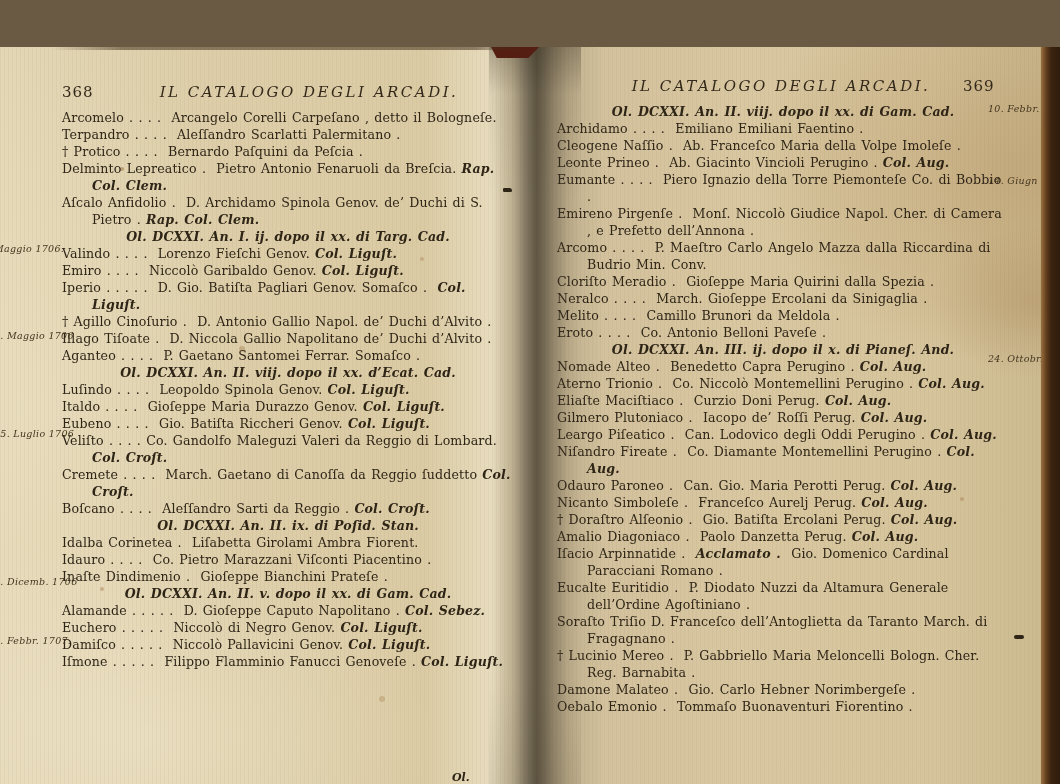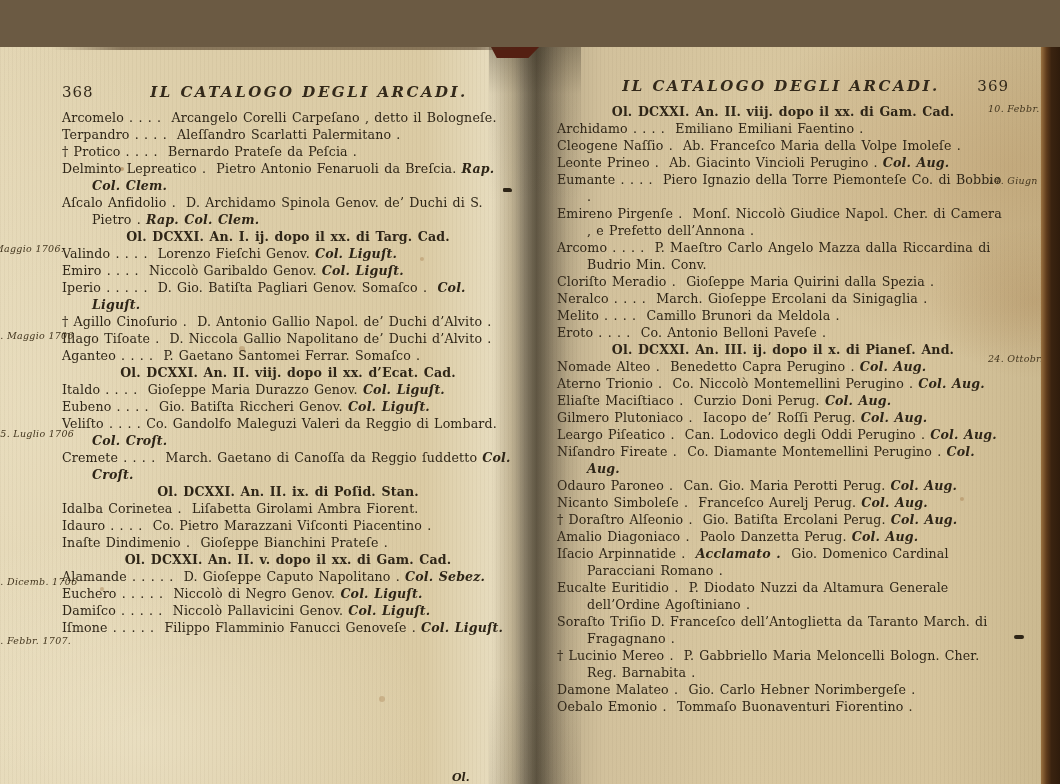--- a/index.html
+++ b/index.html
@@ -16,28 +16,28 @@
         #cdbf9e 48.2%, #9b9078 49.6%, #7b7159 50.6%, #9a8d72 51.8%,
         #c0b08e 53.5%, #d2c19c 57%, #d8c7a0 70%, #d6c49c 88%, #cdbb92 97%, #c9b78e 100%);
     font-family:"DejaVu Serif","Liberation Serif",serif;
     color:#2e2517;
     margin-top:47px;
   }
   .page { position:absolute; }
   .page-left  { left:62px;  top:36px; width:452px; }
   .page-right { left:557px; top:30px; width:452px; }
   .pg-header { display:flex; align-items:baseline; height:26px; }
-  .running-title { flex:1; text-align:center; font-style:italic; font-weight:700;
+  .running-title { flex:1; text-align:center; font-style:italic; font-weight:400;
     font-size:15px; letter-spacing:2.5px; color:#33291a; }
   .page-number { font-size:15px; letter-spacing:1px; color:#33291a; }
   .page-number.pn-left  { width:42px; text-align:left; }
-  .page-number.pn-right { width:46px; text-align:right; }
+  .page-number.pn-right { width:46px; }
   .entries { font-size:12.6px; line-height:17px; letter-spacing:0.15px; word-spacing:1px; }
   .entry { padding-left:30px; text-indent:-30px; white-space:pre-wrap; }
-  .heading { text-align:center; font-weight:600; white-space:pre-wrap; }
+  .heading { text-align:center; font-style:italic; font-weight:600; white-space:pre-wrap; }
   .it { font-style:italic; font-weight:600; }
   .catchword { position:absolute; font-size:11px; font-style:italic; font-weight:600; }
   .signature { position:absolute; font-size:13px; letter-spacing:2px; }
   .margin-note { position:absolute; font-size:9.5px; font-style:italic;
     color:#43361f; letter-spacing:0.3px; white-space:nowrap; }
   .mn-left  { left:-6px; }
   .mn-right { left:988px; }
   .gutter-shade { position:absolute; left:489px; top:0; width:92px; height:784px; pointer-events:none;
     background:
       linear-gradient(180deg, rgba(40,32,20,0.30) 0%, rgba(40,32,20,0.05) 6%, rgba(0,0,0,0) 20%, rgba(0,0,0,0) 80%, rgba(40,32,20,0.10) 100%),
@@ -64,35 +64,37 @@
   <div class="foxing" style="left:120px; top:120px;"></div>
 
   <div class="page page-left">
     <div class="pg-header">
       <span class="page-number pn-left">368</span>
       <span class="running-title">IL CATALOGO DEGLI ARCADI.</span>
     </div>
     <div class="entries" id="left-entries">
         <div class="entry"><span>Arcomelo . . . .  Arcangelo Corelli Carpeſano , detto il Bologneſe.</span></div>
         <div class="entry"><span>Terpandro . . . .  Aleſſandro Scarlatti Palermitano .</span></div>
-        <div class="entry"><span>† Protico . . . .  Bernardo Prateſe da Peſcia .</span></div>
+        <div class="entry"><span>† Protico . . . .  Bernardo Paſquini da Peſcia .</span></div>
         <div class="entry"><span>Delminto Lepreatico .  Pietro Antonio Fenaruoli da Breſcia. </span><span class="it">Rap. Col. Clem.</span></div>
         <div class="entry"><span>Aſcalo Anfidolio .  D. Archidamo Spinola Genov. de’ Duchi di S. Pietro . </span><span class="it">Rap. Col. Clem.</span></div>
         <div class="heading"><span>Ol. DCXXI. An. I. ij. dopo il xx. di Targ. Cad.</span></div>
         <div class="entry"><span>Valindo . . . .  Lorenzo Fieſchi Genov. </span><span class="it">Col. Liguſt.</span></div>
         <div class="entry"><span>Emiro . . . .  Niccolò Garibaldo Genov. </span><span class="it">Col. Liguſt.</span></div>
         <div class="entry"><span>Iperio . . . . .  D. Gio. Batiſta Pagliari Genov. Somaſco .  </span><span class="it">Col. Liguſt.</span></div>
         <div class="entry"><span>† Agillo Cinoſurio .  D. Antonio Gallio Napol. de’ Duchi d’Alvito .</span></div>
         <div class="entry"><span>Illago Tiſoate .  D. Niccola Gallio Napolitano de’ Duchi d’Alvito .</span></div>
         <div class="entry"><span>Aganteo . . . .  P. Gaetano Santomei Ferrar. Somaſco .</span></div>
         <div class="heading"><span>Ol. DCXXI. An. II. viij. dopo il xx. d’Ecat. Cad.</span></div>
+        <div class="entry"><span>Luſindo . . . .  Leopoldo Spinola Genov. </span><span class="it">Col. Liguſt.</span></div>
         <div class="entry"><span>Italdo . . . .  Gioſeppe Maria Durazzo Genov. </span><span class="it">Col. Liguſt.</span></div>
         <div class="entry"><span>Eubeno . . . .  Gio. Batiſta Riccheri Genov. </span><span class="it">Col. Liguſt.</span></div>
         <div class="entry"><span>Veliſto . . . . Co. Gandolfo Maleguzi Valeri da Reggio di Lombard. </span><span class="it">Col. Croſt.</span></div>
         <div class="entry"><span>Cremete . . . .  March. Gaetano di Canoſſa da Reggio ſuddetto </span><span class="it">Col. Croſt.</span></div>
+        <div class="entry"><span>Boſcano . . . .  Aleſſandro Sarti da Reggio . </span><span class="it">Col. Croſt.</span></div>
         <div class="heading"><span>Ol. DCXXI. An. II. ix. di Poſid. Stan.</span></div>
         <div class="entry"><span>Idalba Corinetea .  Liſabetta Girolami Ambra Fiorent.</span></div>
         <div class="entry"><span>Idauro . . . .  Co. Pietro Marazzani Viſconti Piacentino .</span></div>
         <div class="entry"><span>Inaſte Dindimenio .  Gioſeppe Bianchini Prateſe .</span></div>
         <div class="heading"><span>Ol. DCXXI. An. II. v. dopo il xx. di Gam. Cad.</span></div>
         <div class="entry"><span>Alamande . . . . .  D. Gioſeppe Caputo Napolitano . </span><span class="it">Col. Sebez.</span></div>
         <div class="entry"><span>Euchero . . . . .  Niccolò di Negro Genov. </span><span class="it">Col. Liguſt.</span></div>
         <div class="entry"><span>Damiſco . . . . .  Niccolò Pallavicini Genov. </span><span class="it">Col. Liguſt.</span></div>
         <div class="entry"><span>Iſmone . . . . .  Filippo Flamminio Fanucci Genoveſe . </span><span class="it">Col. Liguſt.</span></div>
       </div>

